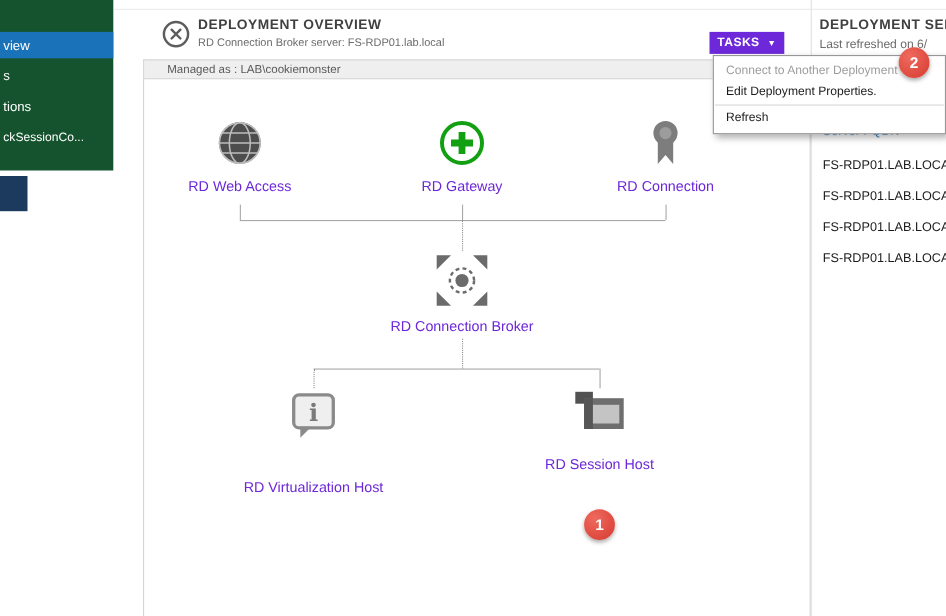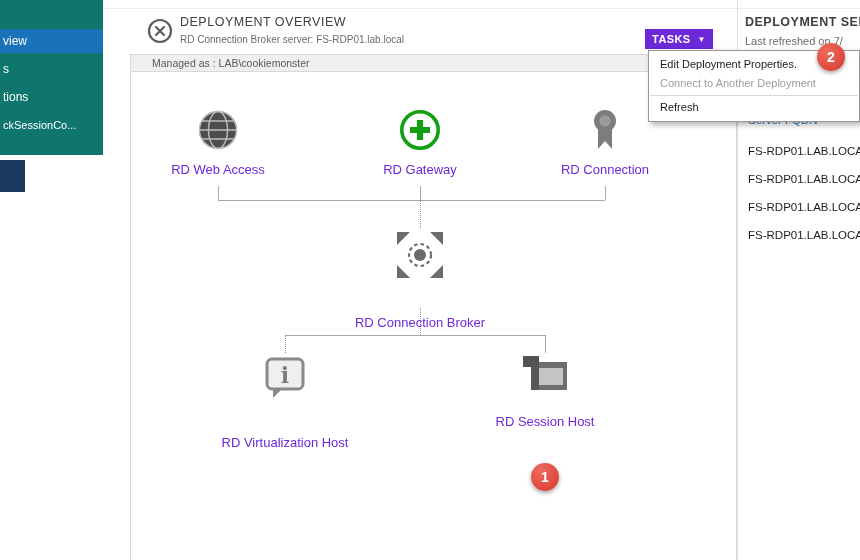--- a/index.html
+++ b/index.html
@@ -2,28 +2,28 @@
 <html><head>
 <meta charset="utf-8">
 <style>
   * { margin:0; padding:0; box-sizing:border-box; }
   html,body { background:#fff; }
   body { font-family:"Liberation Sans", sans-serif; }
   .stage { position:relative; width:860px; height:560px; background:#ffffff; overflow:hidden; }
   .abs { position:absolute; }
 
   
-  .nav { position:absolute; left:0; top:0; width:103px; height:155px; background:#0f766e; }
+  .nav { position:absolute; left:0; top:0; width:103px; height:155px; background:#14532d; }
   .nav-item { position:absolute; left:0; width:103px; color:#ffffff; font-size:12px;
               padding-left:3px; display:flex; align-items:center; white-space:nowrap; overflow:hidden; cursor:pointer; }
   .nav-item.selected { background:#1a72b8; }
   .nav-block { position:absolute; left:0; top:160px; width:25px; height:32px; background:#1c3a5e; }
 
   
-  .hdr-title { position:absolute; left:180px; top:15px; font-size:12.5px; font-weight:normal;
+  .hdr-title { position:absolute; left:180px; top:15px; font-size:12.5px; font-weight:bold;
                color:#404040; letter-spacing:.5px; white-space:nowrap; }
   .hdr-sub { position:absolute; left:180px; top:34px; font-size:10px; color:#6b6b6b; white-space:nowrap; }
   .tile-topline { position:absolute; left:104px; top:8px; width:756px; height:1px; background:#ececec; }
   .vsep { position:absolute; left:737px; top:0; width:1px; height:560px; background:#e0e0e0; }
 
   
   .tasks-btn { position:absolute; left:645px; top:29px; width:68px; height:20px; background:#6d28d9;
                color:#fff; font-size:11px; font-weight:bold; display:flex; align-items:center;
                justify-content:center; gap:7px; cursor:pointer; letter-spacing:.4px; }
   .tasks-btn .chev { font-size:8px; font-weight:normal; }
@@ -98,21 +98,21 @@
   </div>
   <div class="hdr-title">DEPLOYMENT OVERVIEW</div>
   <div class="hdr-sub">RD Connection Broker server: FS-RDP01.lab.local</div>
 
   <div class="tasks-btn">
     <span>TASKS</span>
     <span class="chev">▼</span>
   </div>
 
   <div class="rp-title">DEPLOYMENT SERVERS</div>
-  <div class="rp-refreshed">Last refreshed on 7/</div>
+  <div class="rp-refreshed">Last refreshed on 6/</div>
   <div class="rp-colhdr">Server FQDN</div>
   <div class="rp-row" style="top:145px;">FS-RDP01.LAB.LOCAL</div>
   <div class="rp-row" style="top:173px;">FS-RDP01.LAB.LOCAL</div>
   <div class="rp-row" style="top:201px;">FS-RDP01.LAB.LOCAL</div>
   <div class="rp-row" style="top:229px;">FS-RDP01.LAB.LOCAL</div>
 
   <div class="diagram-frame"></div>
   <div class="managed-bar">
     <span>Managed as : LAB\cookiemonster</span>
   </div>
@@ -161,21 +161,21 @@
       <g fill="#6b6b6b">
         <polygon points="3,3 16,3 3,16"></polygon>
         <polygon points="49,3 36,3 49,16"></polygon>
         <polygon points="3,49 16,49 3,36"></polygon>
         <polygon points="49,49 36,49 49,36"></polygon>
       </g>
       <circle cx="26" cy="26" r="11" fill="none" stroke="#6b6b6b" stroke-width="2.2" stroke-dasharray="3.5 3"></circle>
       <circle cx="26" cy="26" r="6" fill="#6b6b6b"></circle>
     </svg>
   </div>
-  <div class="node-label" style="left:330px; top:289px;margin-top:26px;">RD Connection Broker</div>
+  <div class="node-label" style="left:330px; top:289px;">RD Connection Broker</div>
 
   <div class="node-icon" style="left:262px; top:355px;">
     <svg width="46" height="46" viewBox="0 0 46 46">
       <rect x="5" y="4" width="36" height="30" rx="5" fill="#efefef" stroke="#8a8a8a" stroke-width="3"></rect>
       <polygon points="11,33 11,43 21,33" fill="#8a8a8a"></polygon>
       <text x="23" y="28" font-size="22" font-family="DejaVu Serif, serif" font-weight="bold" fill="#7a7a7a" text-anchor="middle">i</text>
     </svg>
   </div>
   <div class="node-label" style="left:195px; top:408px;margin-top:27px;">RD Virtualization Host</div>
 
@@ -184,22 +184,22 @@
       <rect x="2" y="0" width="16" height="11" fill="#525252"></rect>
       <rect x="10" y="6" width="36" height="28" fill="#6e6e6e"></rect>
       <rect x="16" y="12" width="26" height="17" fill="#c4c4c4"></rect>
       <rect x="10" y="6" width="8" height="28" fill="#565656"></rect>
     </svg>
   </div>
   <div class="node-label" style="left:455px; top:414px;">RD Session Host</div>
 
 
   <div class="menu">
+    <div class="menu-item disabled">Connect to Another Deployment</div>
     <div class="menu-item">Edit Deployment Properties.</div>
-    <div class="menu-item disabled">Connect to Another Deployment</div>
     <div class="menu-sep"></div>
     <div class="menu-item">Refresh</div>
   </div>
 
   <div class="badge" style="left:531px; top:463px;">1</div>
   <div class="badge" style="left:817px; top:43px;">2</div>
 
 </div>
 
 </body></html>

